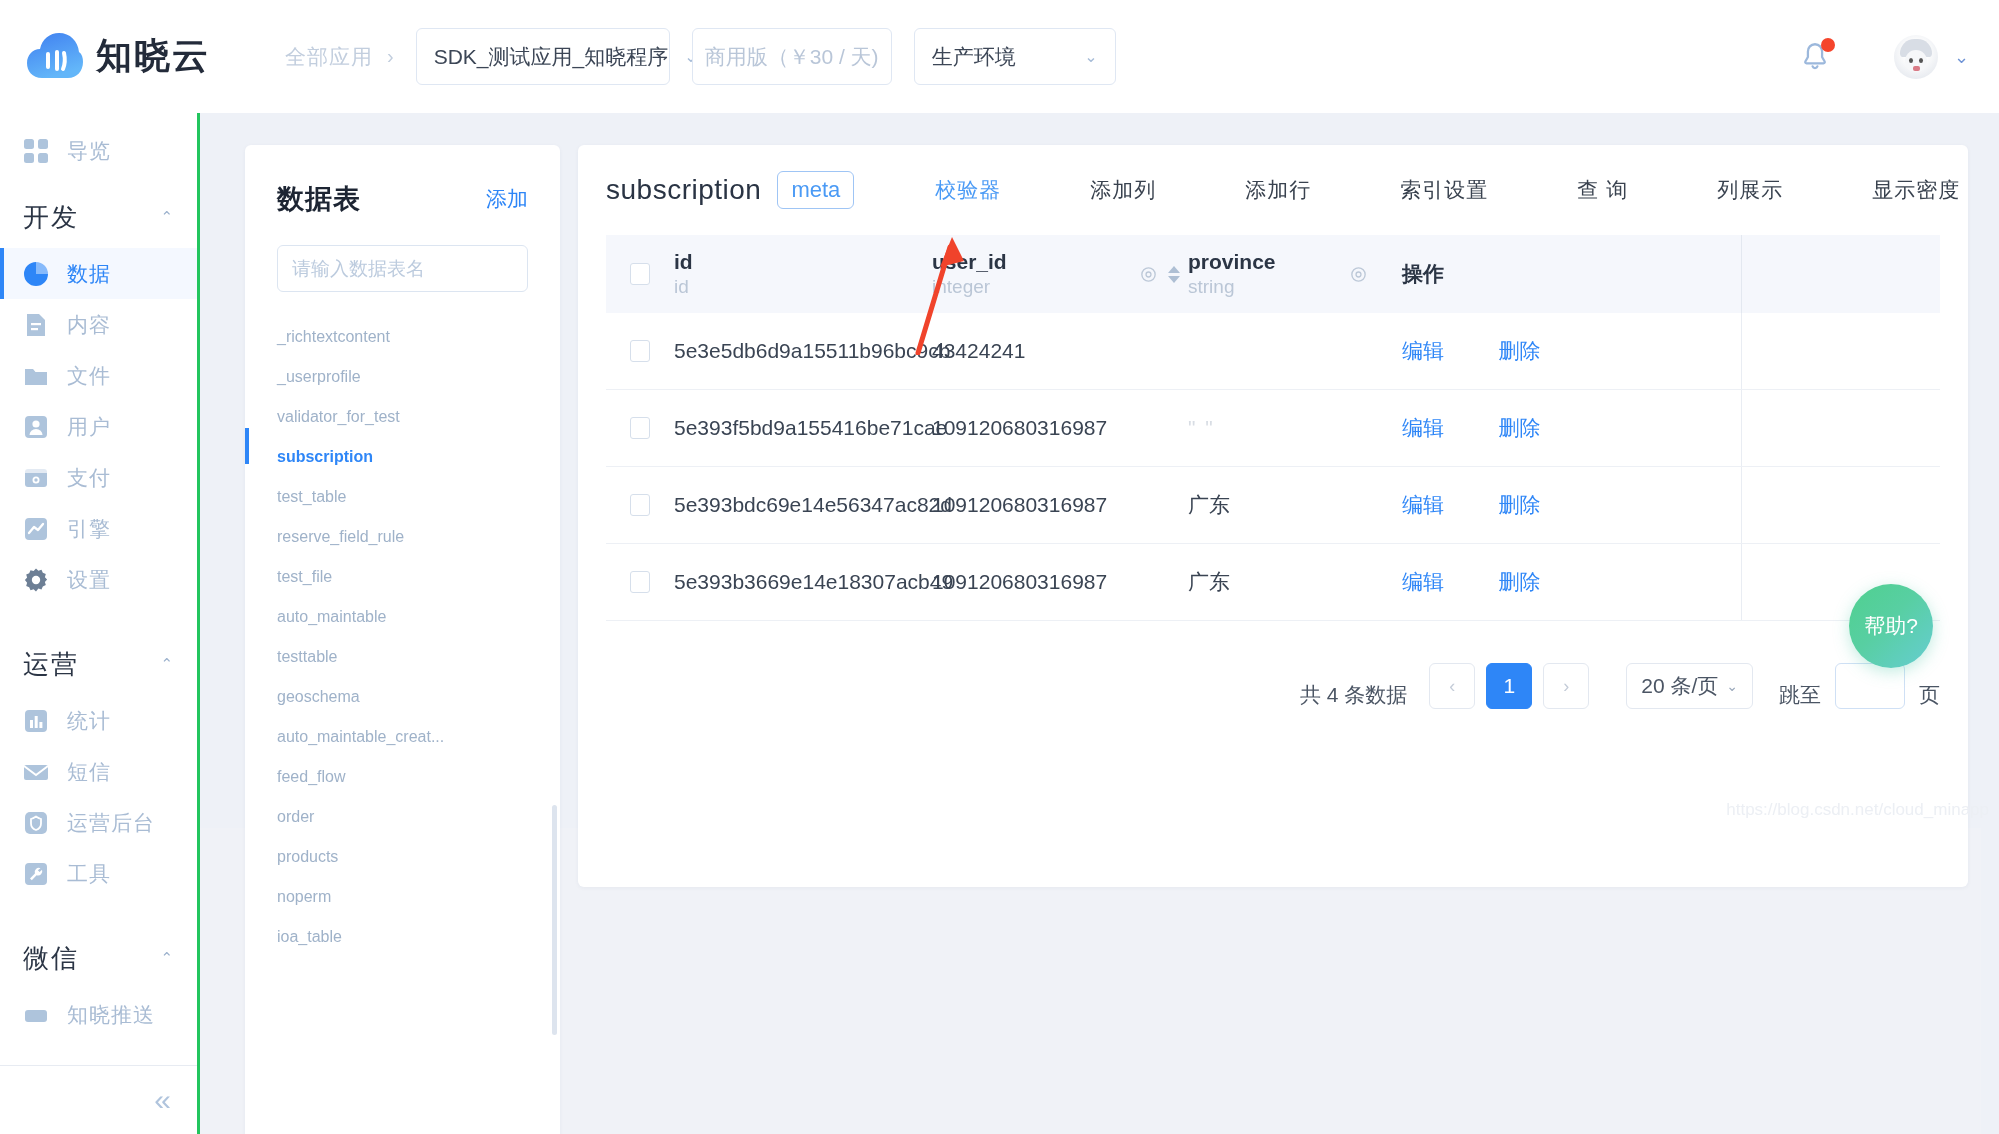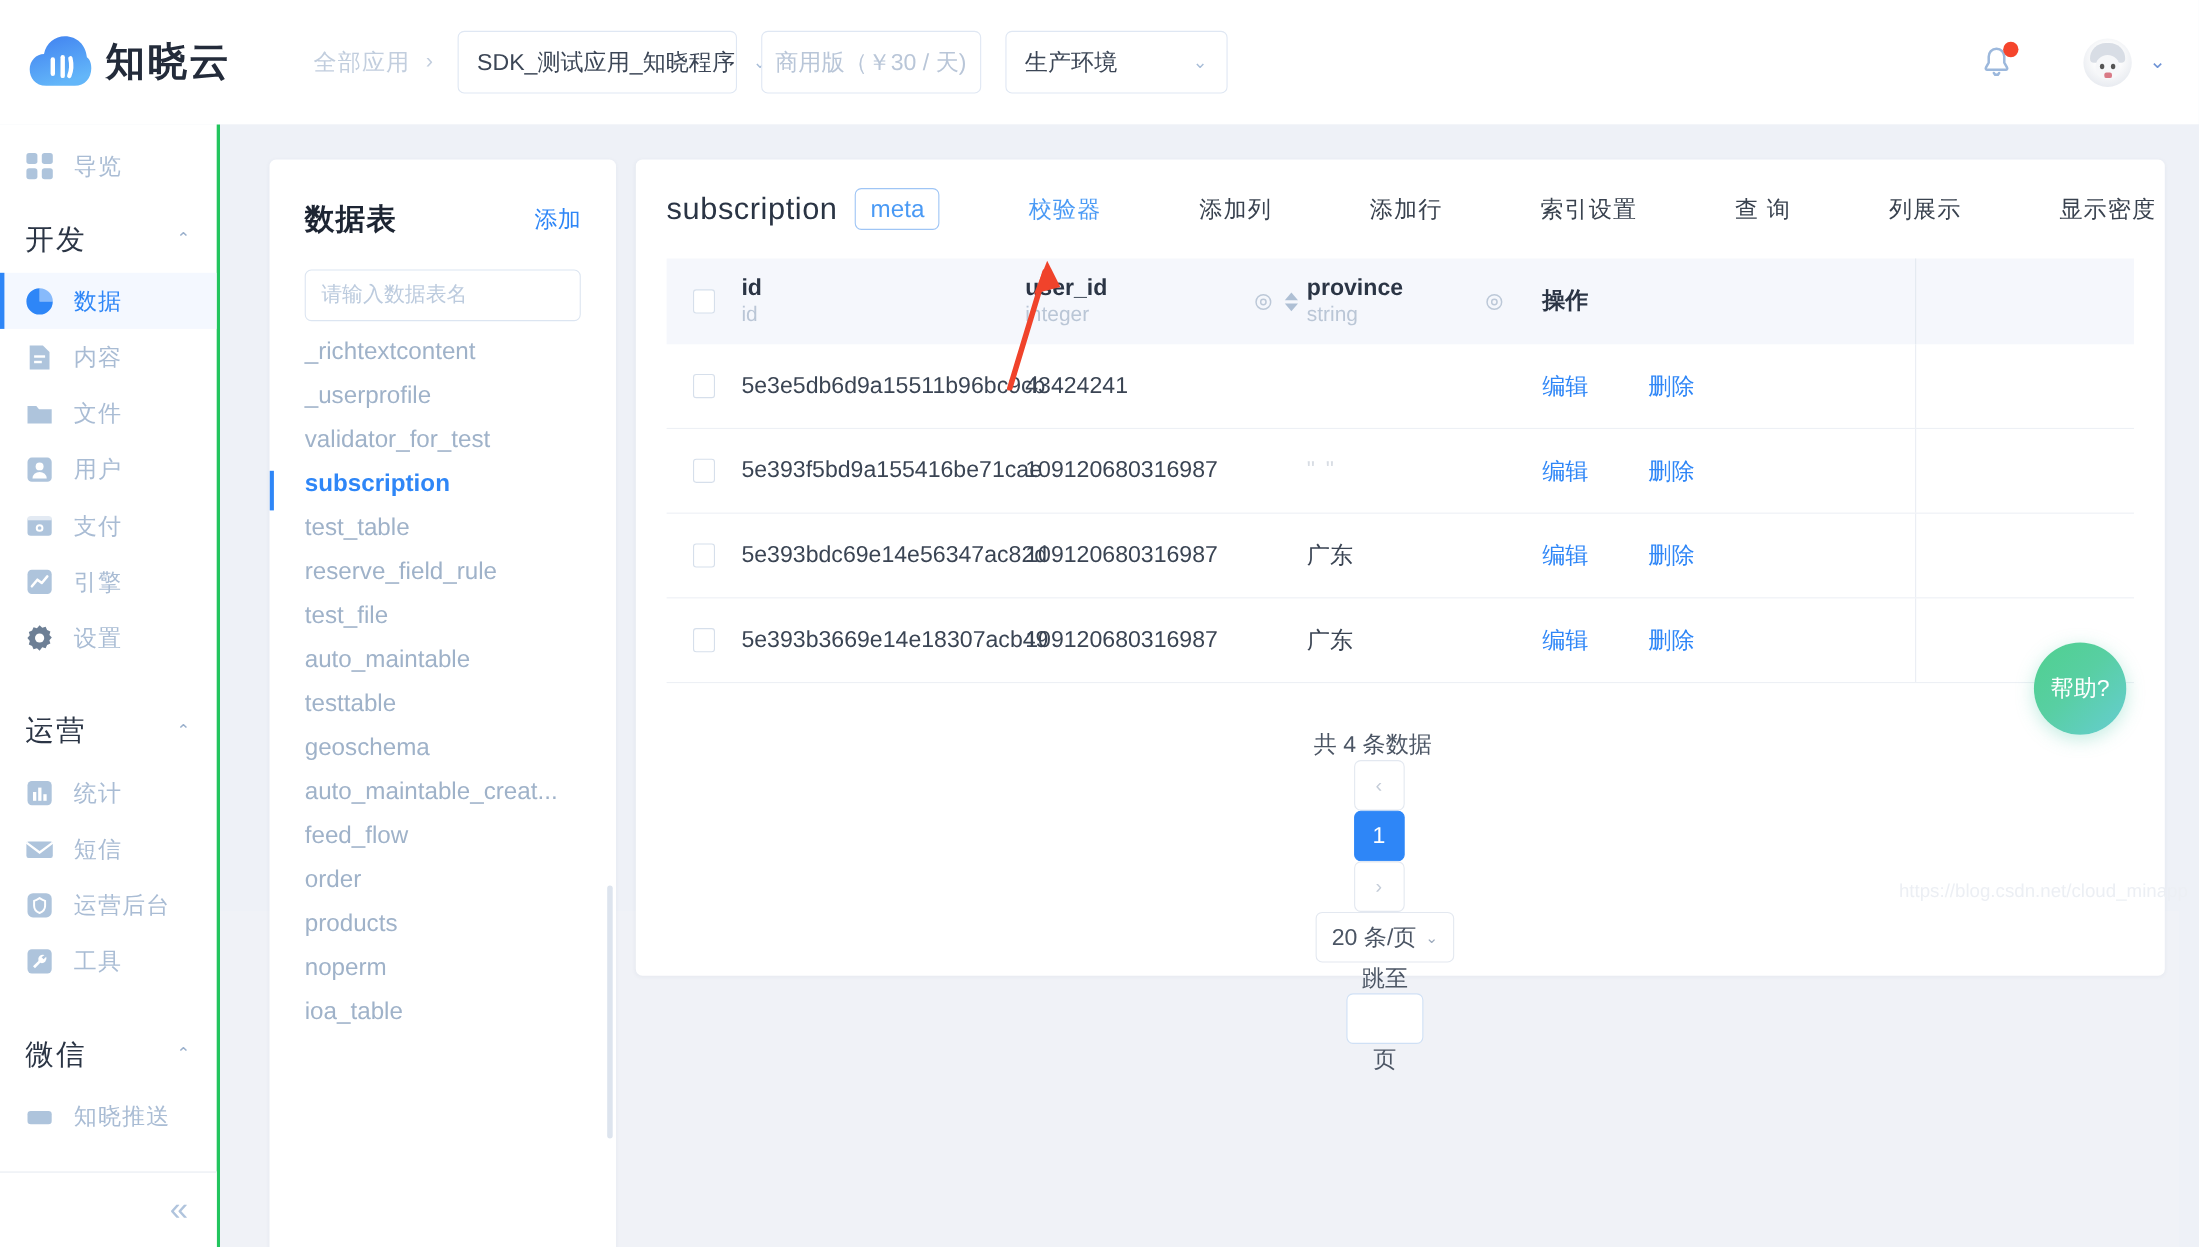--- a/index.html
+++ b/index.html
@@ -117,22 +117,22 @@
     margin: 28px 32px 0 32px; height: 47px; border: 1px solid #dce5f1;
     border-radius: 6px; display: flex; align-items: center; padding: 0 14px;
   }
   .tp-search input {
     border: none; outline: none; width: 100%; font-size: 19px; color: #3c4656;
     font-family: inherit; background: transparent;
   }
   .tp-search input::placeholder { color: #bccbde; }
   .tp-list { margin-top: 14px; }
   .tp-item {
-    height: 40px; display: flex; align-items: flex-start; padding-left: 32px;
-    font-size: 22px; color: #9fb2c9; cursor: pointer; position: relative;
+    height: 40px; display: flex; align-items: flex-end; padding-left: 32px;
+    font-size: 16px; color: #9fb2c9; cursor: pointer; position: relative;
   }
   .tp-item.active { color: #2e86f7; font-weight: bold; }
   .tp-item.active::before {
     content: ""; position: absolute; left: 0; top: 2px; width: 4px; height: 36px;
     background: #2e86f7;
   }
   .tp-scroll {
     position: absolute; right: 3px; top: 660px; width: 5px; height: 230px;
     border-radius: 3px; background: #dde4ee;
   }
@@ -192,22 +192,22 @@
   .cell.muted { color: #d8dde4; letter-spacing: 2px; }
   .op-link { font-size: 21px; color: #2e86f7; cursor: pointer; margin-right: 50px; }
   .ops-divider {
     position: absolute; left: 1135px; top: 0; width: 1px; height: 100%;
     background: #e9edf3;
   }
   .ops-divider.head { background: #e3e8f0; }
 
   
   .pager {
-    display: flex; align-items: center; justify-content: flex-end;
-    padding: 42px 28px 0 0; gap: 0; flex-direction: column;
+    display: flex; align-items: flex-end; justify-content: flex-end;
+    padding: 42px 28px 0 0; gap: 0;
   }
   .pg-total { font-size: 21px; color: #4b5564; margin-right: 22px; }
   .pg-btn {
     width: 46px; height: 46px; border: 1px solid #e3e8f0; border-radius: 6px;
     background: #fff; display: flex; align-items: center; justify-content: center;
     color: #c4ccd8; font-size: 18px; margin-right: 11px; cursor: pointer;
   }
   .pg-btn.num { background: #2e86f7; border-color: #2e86f7; color: #fff; font-size: 21px; }
   .pg-size {
     height: 46px; border: 1px solid #e3e8f0; border-radius: 6px; display: flex;

